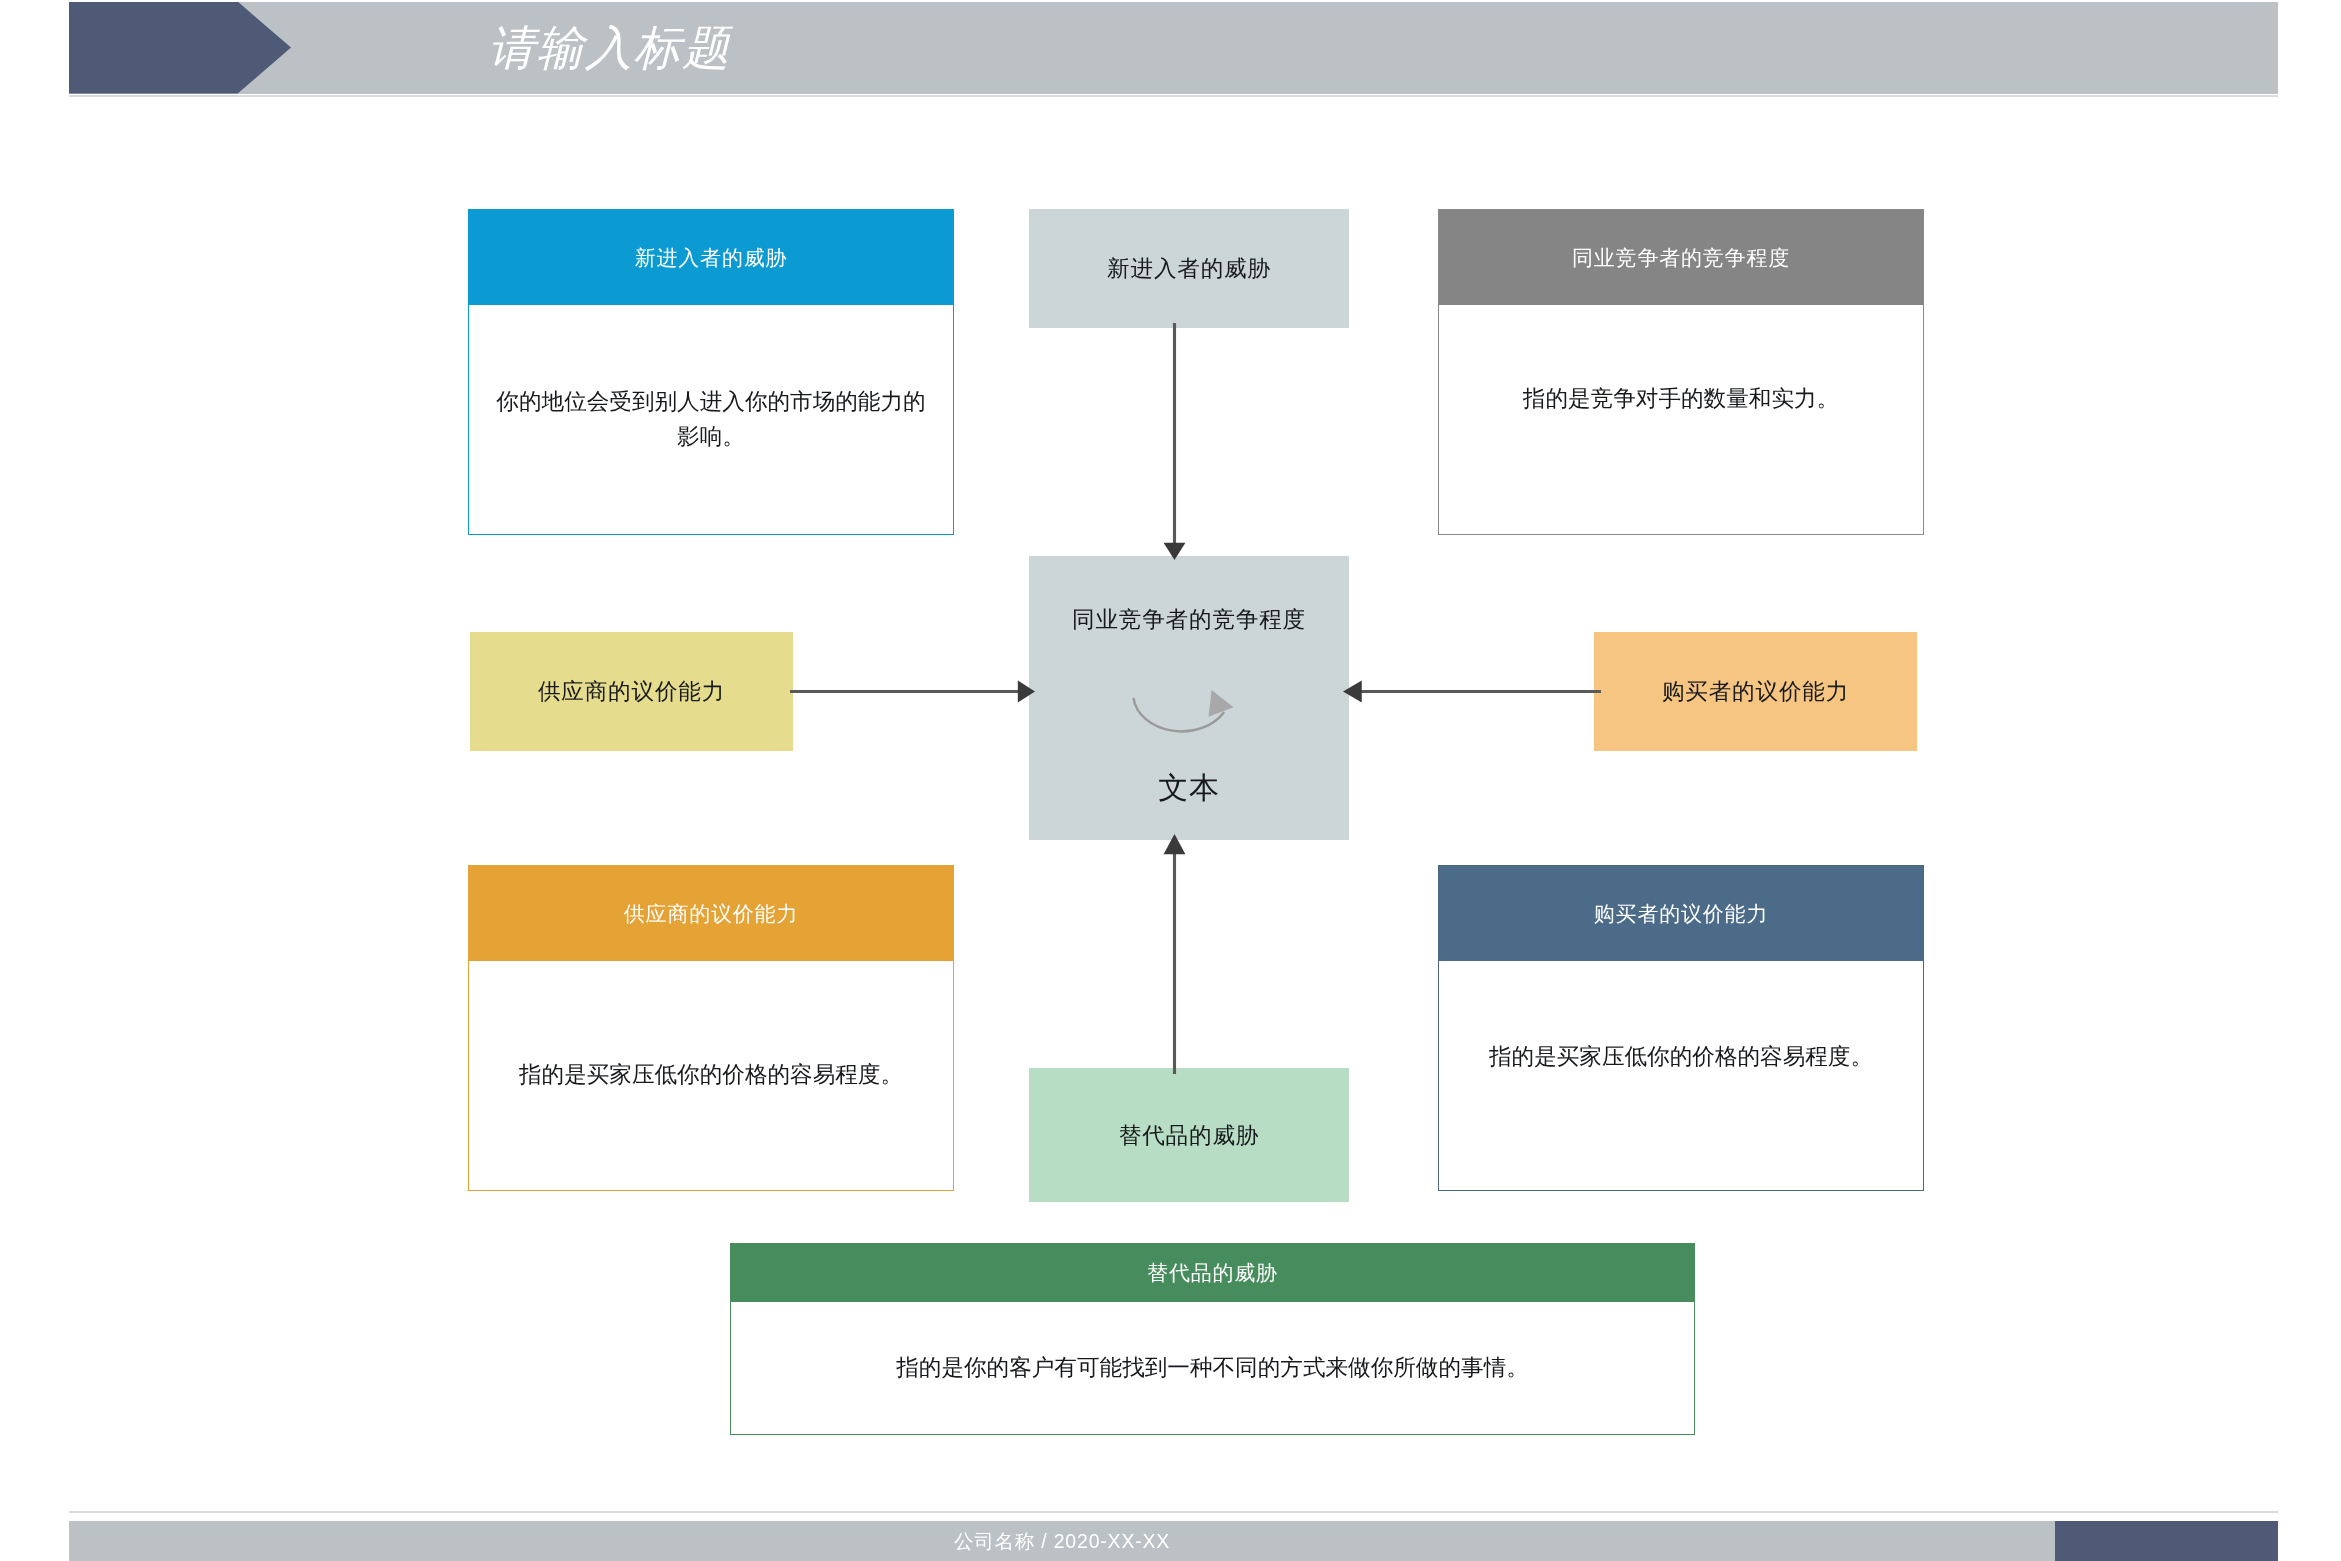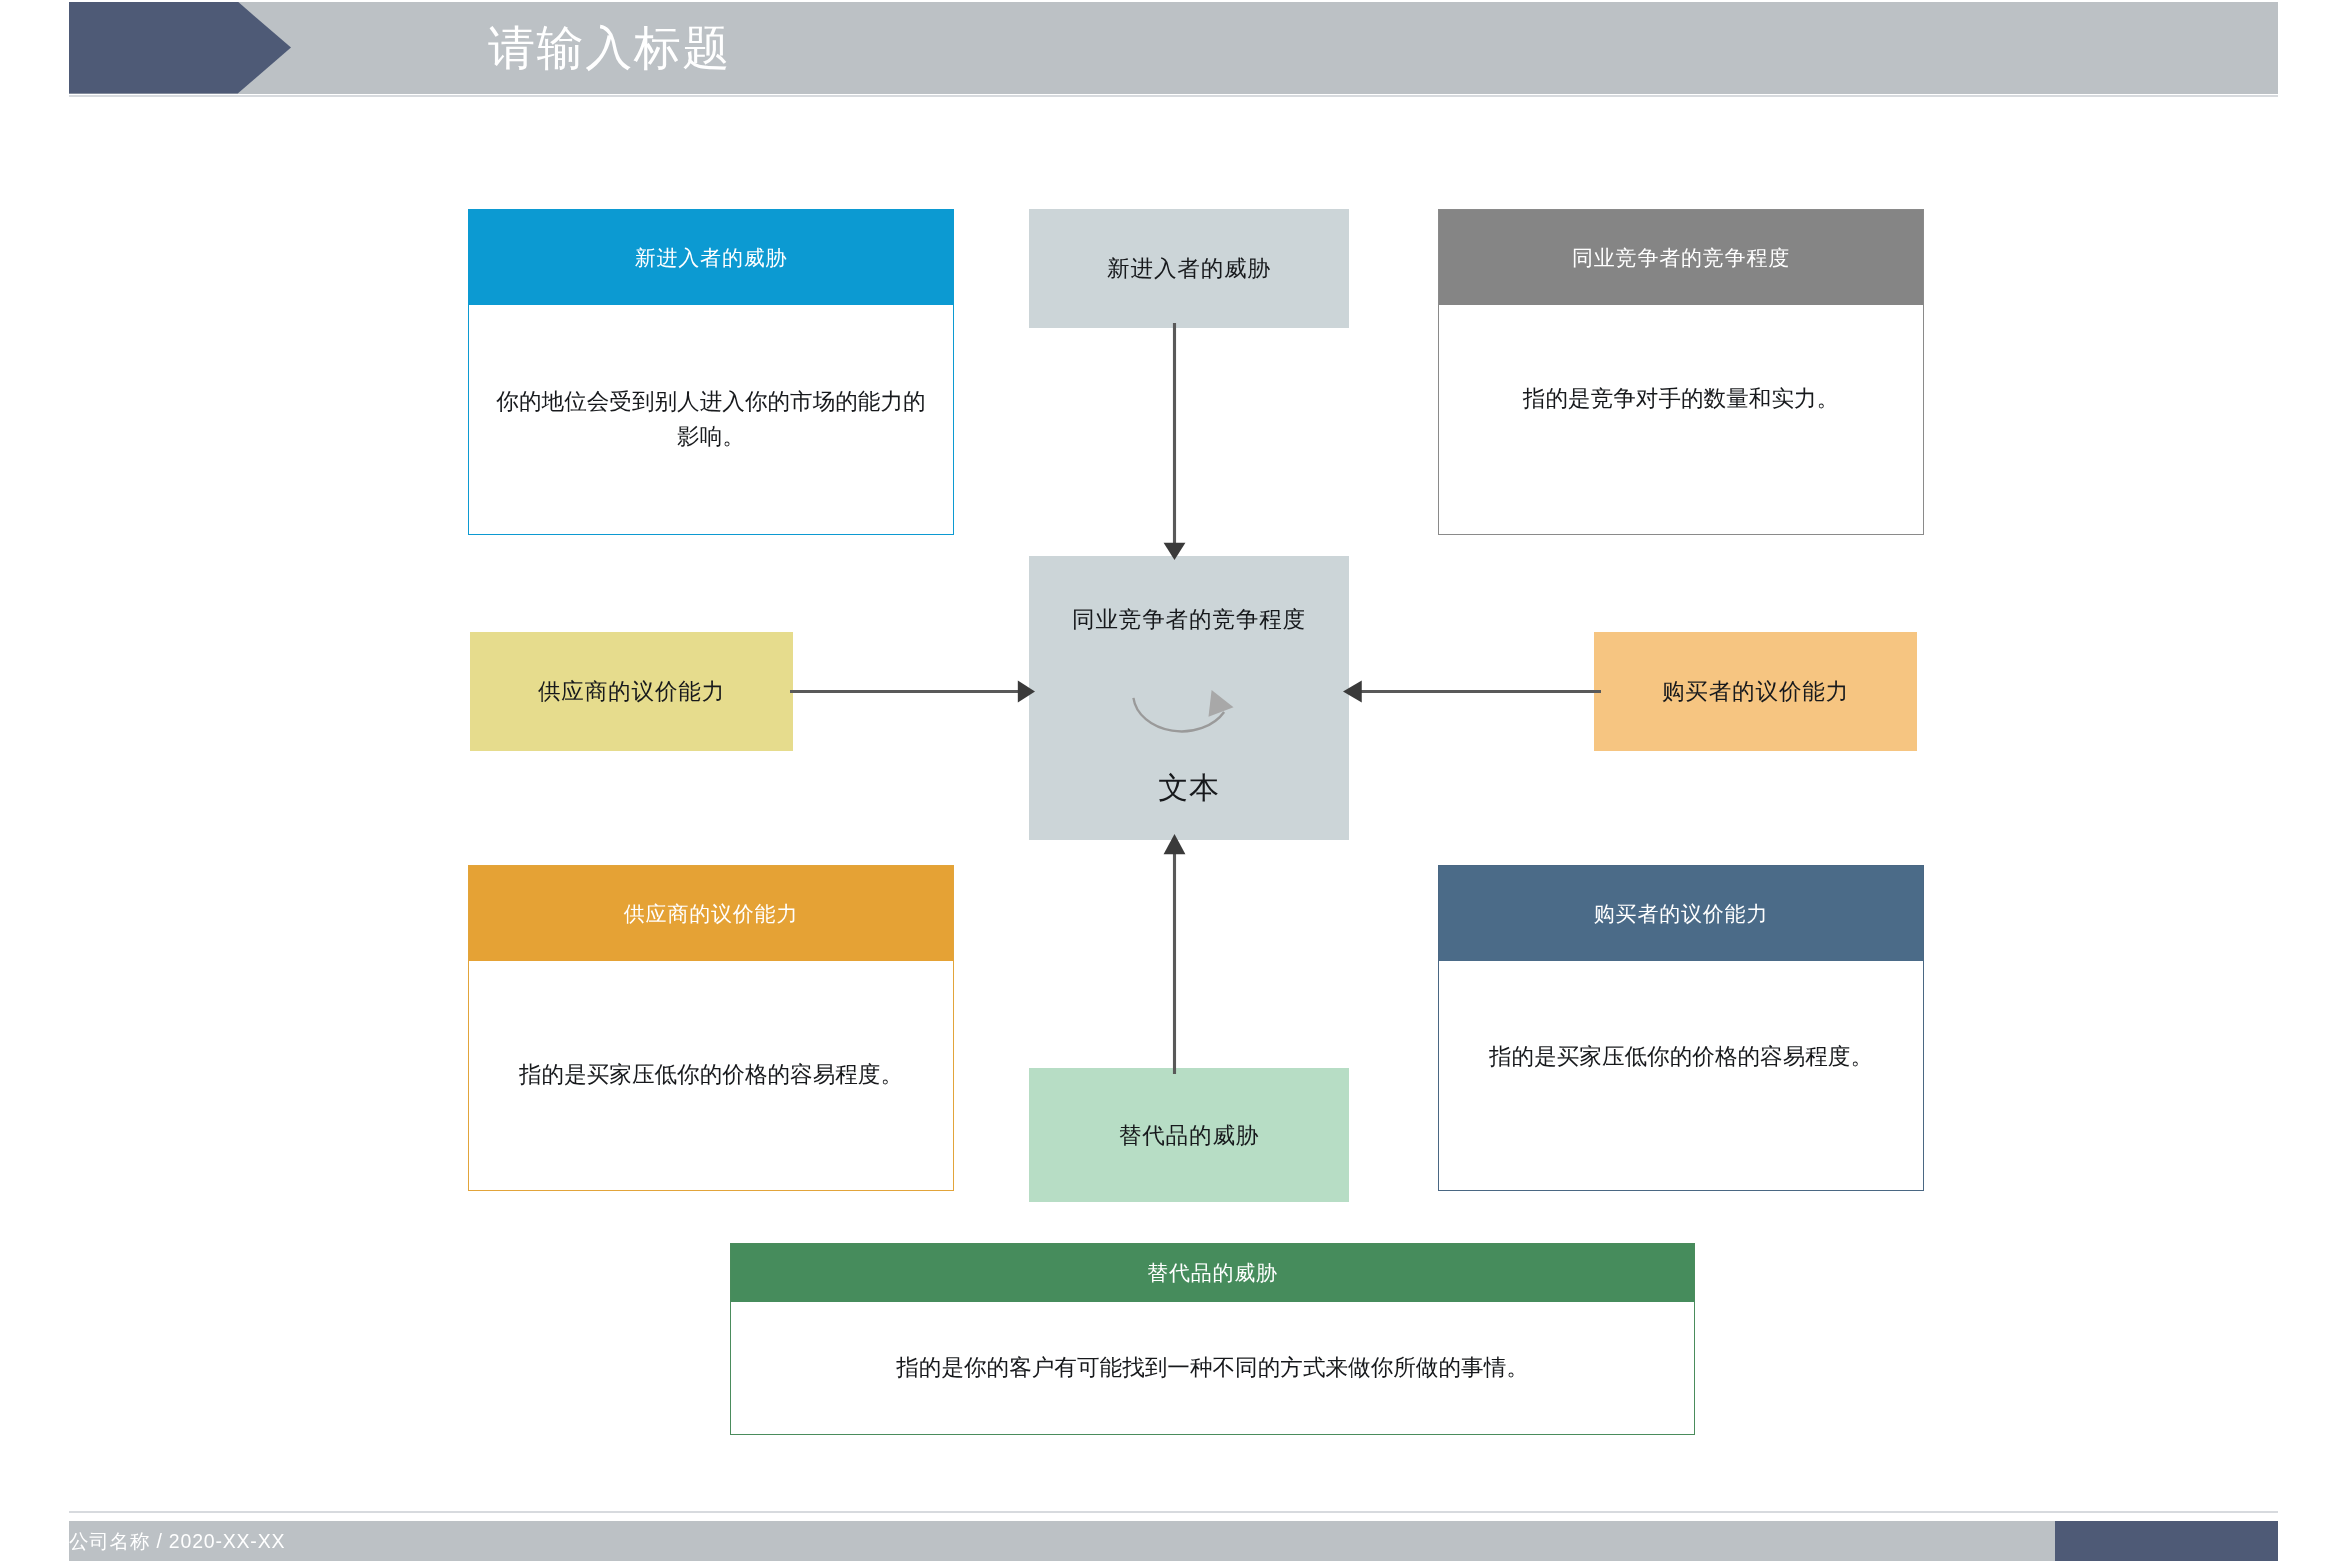--- a/index.html
+++ b/index.html
@@ -43,20 +43,21 @@
   .header-title {
     position: absolute;
     left: 488px;
     top: 1.6px;
     height: 92px;
     line-height: 92px;
     color: #ffffff;
     font-size: 47px;
     letter-spacing: 1.6px;
     white-space: nowrap;
+    font-style: italic;
   }
   .header-rule {
     position: absolute;
     left: 69px;
     top: 95px;
     width: 2209px;
     height: 1.6px;
     background: #d7dade;
   }
 
@@ -194,20 +195,21 @@
     height: 41px;
     background: #4e5a76;
   }
   .footer-text {
     position: absolute;
     left: 69px;
     top: 1521px;
     width: 1986px;
     height: 41px;
     line-height: 41px;
+    text-align: center;
     color: #ffffff;
     font-size: 19.5px;
     font-family: "Liberation Sans", sans-serif;
     letter-spacing: 0.8px;
   }
 </style>
 </head>
 <body>
 
 <div id="slide">

